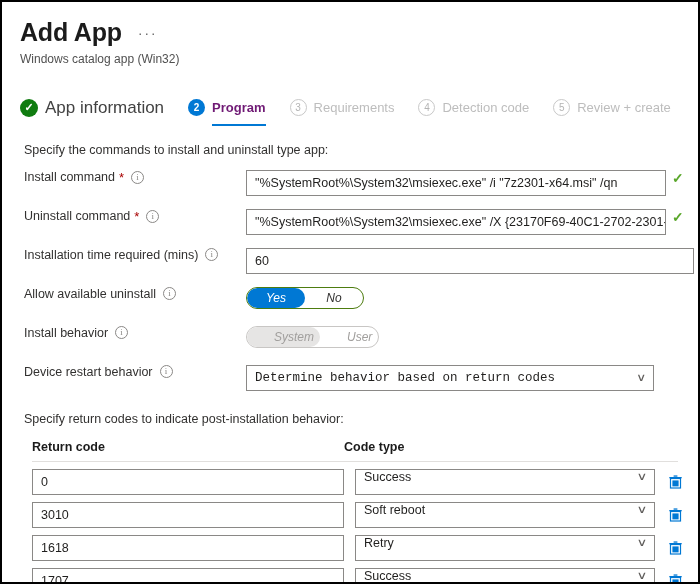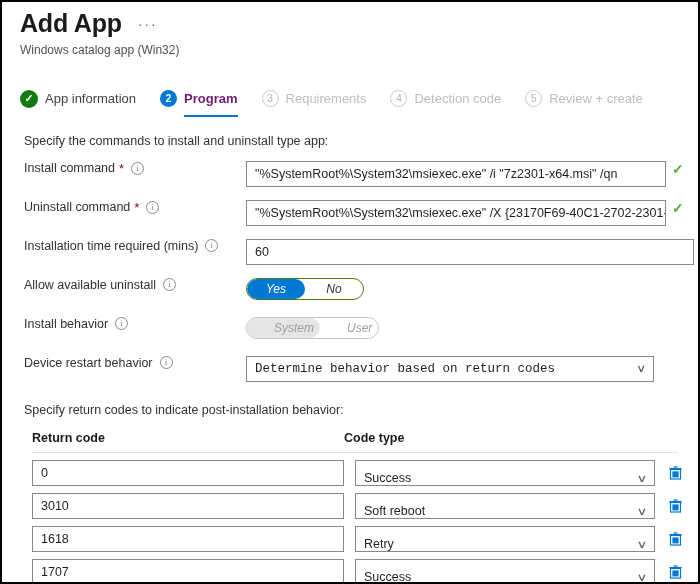--- a/index.html
+++ b/index.html
@@ -11,21 +11,21 @@
   }
   #frame {
     position: relative;
     width: 700px; height: 584px;
     background: #ffffff;
     border: 2px solid #000000;
     overflow: hidden;
   }
 
   
-  .hdr { padding: 8px 0 0 18px; }
+  .hdr { padding: 17px 0 0 18px; }
   .hdr-row { display: flex; align-items: baseline; }
   .title {
     font-size: 25px;
     font-weight: bold;
     color: #1b1b1b;
     letter-spacing: -0.2px;
     line-height: 1.1;
   }
   .ellipsis-menu {
     margin-left: 16px;
@@ -75,21 +75,21 @@
   }
   .badge-current {
     background: #0078d4;
     color: #ffffff;
     font-weight: bold;
   }
   .badge-pending {
     border: 1px solid #c8c8c8;
     color: #b4b4b4;
   }
-  .step-label { font-size: 13px; color: #424242; }
+  .step-label { font-size: 17px; color: #424242; }
   .step-label-current { font-size: 13px; color: #701a75; font-weight: bold; }
   .step-label-pending { font-size: 13px; color: #bdbdbd; }
   .step-underline {
     position: absolute;
     left: 24px; right: 0; bottom: -3px;
     height: 2px;
     background: #0078d4;
   }
 
   
@@ -235,21 +235,21 @@
   }
   .cell-select {
     width: 300px;
     height: 26px;
     border: 1px solid #8a8886;
     font-size: 12.5px;
     color: #201f1e;
     padding: 0 8px;
     margin-left: 11px;
     display: flex;
-    align-items: flex-end;
+    align-items: flex-start;
     justify-content: space-between;
     flex: 0 0 auto;
   }
   .trash {
     margin-left: 13px;
     width: 14px;
     flex: 0 0 auto;
     display: flex;
     align-items: center;
     justify-content: center;

